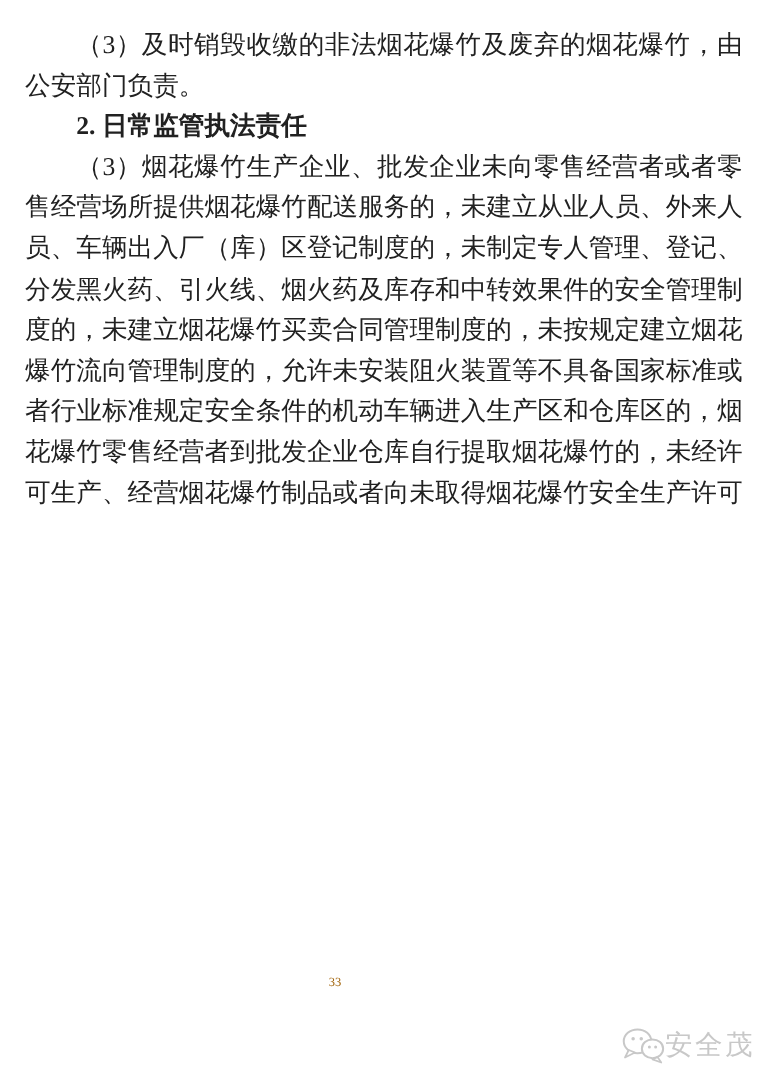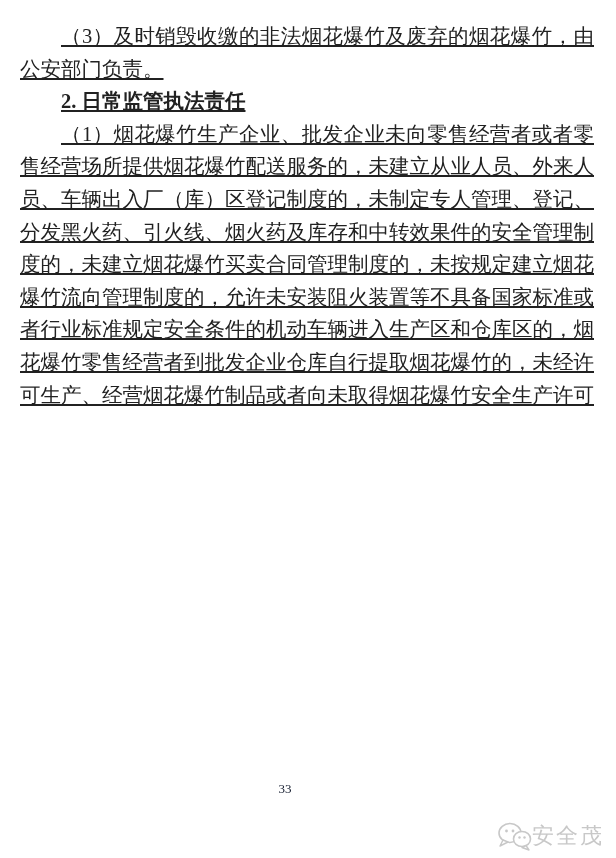--- a/index.html
+++ b/index.html
@@ -18,40 +18,38 @@
   }
   .content {
     position: absolute;
     top: 20px;
     left: 20px;
     width: 574px;
     font-size: 20.5px;
     line-height: 32.6px;
     text-align: justify;
     text-justify: inter-ideograph;
-    text-decoration: underline;
   }
   .content p {
     margin: 0;
     text-indent: 2em;
     word-break: break-all;
   }
   .content p.heading {
     font-weight: 700;
     text-align: left;
   }
   .page-number {
     position: absolute;
     top: 781px;
     left: 0;
     width: 536px;
     text-align: center;
-    font-size: 13px;
-    color: #0f172a;
-    padding-left: 17px;
+    font-size: 10px;
+    color: #a16207;
   }
   .watermark {
     position: absolute;
     top: 820px;
     right: 12px;
     display: flex;
     align-items: center;
     gap: 0;
     color: #c8c8c8;
     font-size: 22px;
@@ -64,21 +62,21 @@
   }
 </style>
 </head>
 <body>
 
 <div class="page">
 
   <div class="content">
       <p class="para">（3）及时销毁收缴的非法烟花爆竹及废弃的烟花爆竹，由公安部门负责。</p>
       <p class="para heading">2.  日常监管执法责任</p>
-      <p class="para">（1）烟花爆竹生产企业、批发企业未向零售经营者或者零售经营场所提供烟花爆竹配送服务的，未建立从业人员、外来人员、车辆出入厂（库）区登记制度的，未制定专人管理、登记、分发黑火药、引火线、烟火药及库存和中转效果件的安全管理制度的，未建立烟花爆竹买卖合同管理制度的，未按规定建立烟花爆竹流向管理制度的，允许未安装阻火装置等不具备国家标准或者行业标准规定安全条件的机动车辆进入生产区和仓库区的，烟花爆竹零售经营者到批发企业仓库自行提取烟花爆竹的，未经许可生产、经营烟花爆竹制品或者向未取得烟花爆竹安全生产许可</p>
+      <p class="para">（3）烟花爆竹生产企业、批发企业未向零售经营者或者零售经营场所提供烟花爆竹配送服务的，未建立从业人员、外来人员、车辆出入厂（库）区登记制度的，未制定专人管理、登记、分发黑火药、引火线、烟火药及库存和中转效果件的安全管理制度的，未建立烟花爆竹买卖合同管理制度的，未按规定建立烟花爆竹流向管理制度的，允许未安装阻火装置等不具备国家标准或者行业标准规定安全条件的机动车辆进入生产区和仓库区的，烟花爆竹零售经营者到批发企业仓库自行提取烟花爆竹的，未经许可生产、经营烟花爆竹制品或者向未取得烟花爆竹安全生产许可</p>
     </div>
 
   <div class="page-number">33</div>
 
   <div class="watermark">
     <span>
       <svg width="36" height="32" viewBox="0 0 36 32">
 
         <ellipse cx="14" cy="13" rx="11" ry="9.5" fill="#ffffff" stroke="#c8c8c8" stroke-width="1.6"></ellipse>
         <path d="M7 20 L4 26 L12 22 Z" fill="#ffffff" stroke="#c8c8c8" stroke-width="1.4" stroke-linejoin="round"></path>

